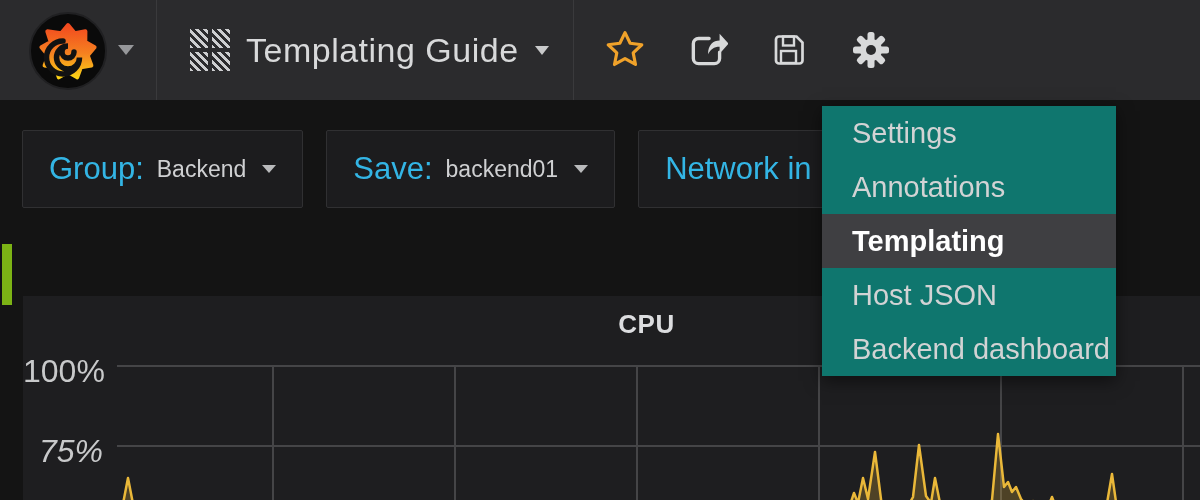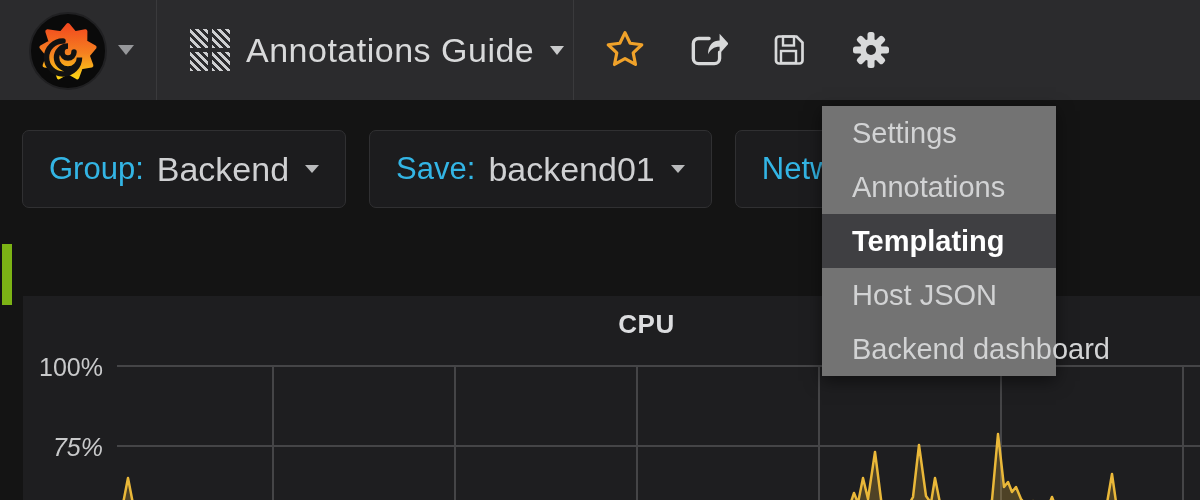--- a/index.html
+++ b/index.html
@@ -19,44 +19,44 @@
   .caret { width:0; height:0; border-left:8px solid transparent; border-right:8px solid transparent;
            border-top:10px solid #b9babc; }
   .caret.small { border-left-width:7px; border-right-width:7px; border-top-width:9px;
                  border-top-color:#c9cacb; }
   .caret.dim { border-top-color:#96979a; }
   .icons-sec { padding-left:30px; gap:40px; }
   .nav-icon { width:42px; height:42px; display:flex; align-items:center; justify-content:center; cursor:pointer; }
 
   
   .var-row { position:absolute; left:22px; top:130px; display:flex; gap:23px; z-index:4; }
-  .var-btn { height:78px; background:#1c1c1e; border:1px solid #303032; border-radius:7px;
+  .var-btn { height:78px; background:#1c1c1e; border:1px solid #303032; border-radius:2px;
              display:flex; align-items:center; padding:0 26px; cursor:pointer; }
   .var-label { color:#33b5e5; font-size:31px; margin-right:13px; white-space:nowrap; }
-  .var-value { color:#cfd0d2; font-size:34px; margin-right:16px; white-space:nowrap; }
+  .var-value { color:#cfd0d2; font-size:23px; margin-right:16px; white-space:nowrap; }
   .var-btn .caret { border-left-width:7px; border-right-width:7px; border-top-width:8px; }
   .var-btn.clipped { width:312px; overflow:hidden; }
 
   
   .row-tab { position:absolute; left:2px; top:244px; width:10px; height:61px;
              background:#7cb315; z-index:4; cursor:pointer; }
 
   
   .panel { position:absolute; left:23px; top:296px; width:1247px; height:230px;
            background:#1e1e20; z-index:1; }
   .panel-title { text-align:center; padding-top:13px; font-size:26px; font-weight:bold;
                  color:#dcdddf; letter-spacing:0.5px; cursor:pointer; }
   .ytick { position:absolute; left:23px; width:80px; text-align:right;
-           color:#c8c9ca; font-size:25px; z-index:2; }
+           color:#c8c9ca; font-size:32px; z-index:2; }
   .ytick.t100 { top:353px; }
   .ytick.t75  { top:433px;font-style:italic; }
   #chart-svg { position:absolute; left:0; top:0; z-index:3; }
 
   
-  .menu { position:absolute; left:822px; top:106px; width:234px; background:#737373;
+  .menu { position:absolute; left:822px; top:106px; width:294px; background:#0f766e;
           z-index:20; box-shadow:0 5px 16px rgba(0,0,0,0.5); }
   .menu-item { height:54px; display:flex; align-items:center; padding-left:30px;
                color:#d2d3d4; font-size:29px; cursor:pointer; white-space:nowrap; }
   .menu-item.active { background:#3f3f42; color:#ffffff;font-weight:bold; }
 </style>
 </head>
 <body>
 
 <div class="navbar">
   <div class="nav-sec logo-sec">
@@ -77,21 +77,21 @@
     </div>
   </div>
 
   <div class="nav-sec title-sec">
     <div class="grid-icon">
       <div class="gsq"></div>
         <div class="gsq"></div>
         <div class="gsq"></div>
         <div class="gsq"></div>
     </div>
-    <span class="dash-title">Annotations Guide</span>
+    <span class="dash-title">Templating Guide</span>
     <div class="caret small"></div>
   </div>
 
   <div class="nav-sec icons-sec">
     <div class="nav-icon">
       <svg width="42" height="42" viewBox="0 0 40 40">
         <path d="M20 3.5 L24.9 13.6 L36 15 L27.8 22.7 L30 33.8 L20 28.2 L10 33.8 L12.2 22.7 L4 15 L15.1 13.6 Z" fill="none" stroke="#F0A22A" stroke-width="3" stroke-linejoin="round"></path>
       </svg>
     </div>
     <div class="nav-icon">

